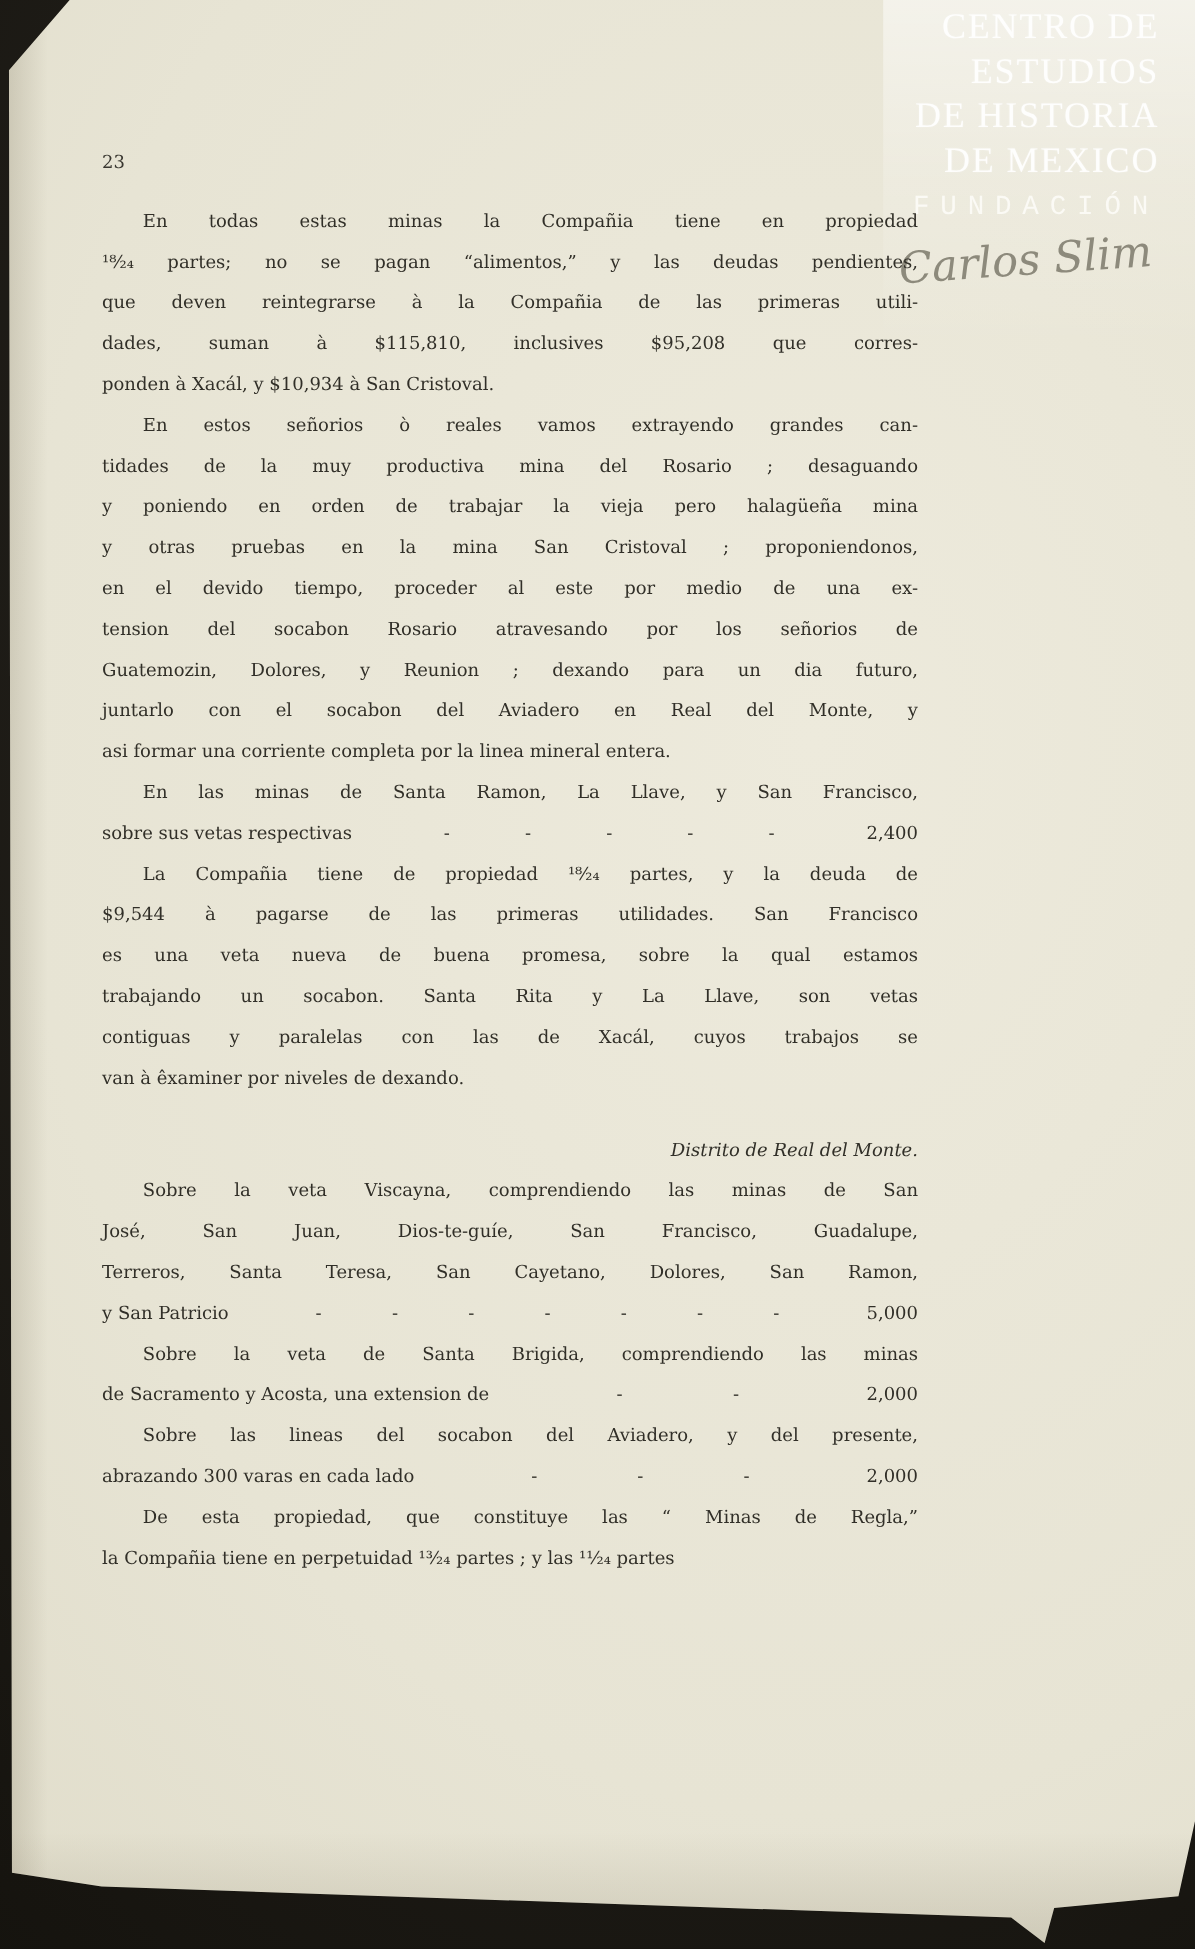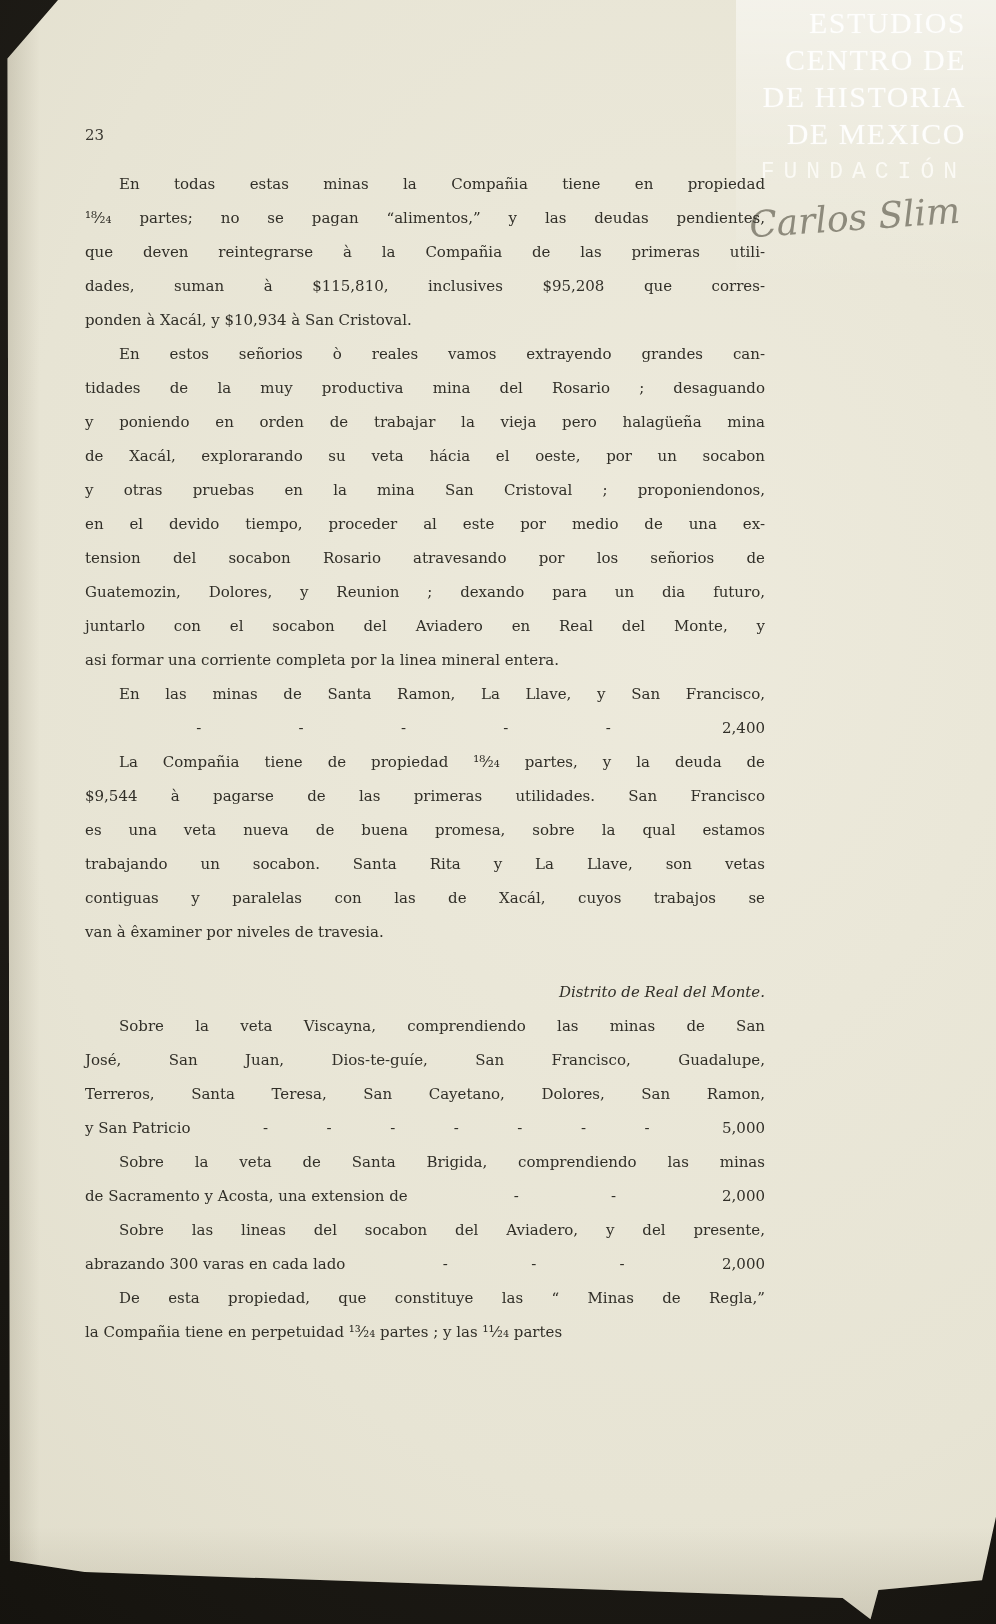--- a/index.html
+++ b/index.html
@@ -125,22 +125,22 @@
 </style>
 </head>
 <body>
 
 <div class="stage">
   <div class="page">
     <div class="corner-light"></div>
 
     <div class="watermark">
       <div id="wm-lines">
+          <div class="wm-line">CENTRO DE</div>
           <div class="wm-line">ESTUDIOS</div>
-          <div class="wm-line">CENTRO DE</div>
           <div class="wm-line">DE HISTORIA</div>
           <div class="wm-line">DE MEXICO</div>
         </div>
       <div class="wm-foundation">FUNDACIÓN</div>
       <div class="wm-signature">Carlos Slim</div>
     </div>
 
     <div class="page-number">23</div>
 
     <div class="content" id="content">
@@ -148,48 +148,48 @@
           <div class="line indent">En todas estas minas la Compañia tiene en propiedad</div>
           <div class="line">¹⁸⁄₂₄ partes; no se pagan “alimentos,” y las deudas pendientes,</div>
           <div class="line">que deven reintegrarse à la Compañia de las primeras utili-</div>
           <div class="line">dades, suman à $115,810, inclusives $95,208 que corres-</div>
           <div class="line last">ponden à Xacál, y $10,934 à San Cristoval.</div>
         </div>
         <div class="para text">
           <div class="line indent">En estos señorios ò reales vamos extrayendo grandes can-</div>
           <div class="line">tidades de la muy productiva mina del Rosario ; desaguando</div>
           <div class="line">y poniendo en orden de trabajar la vieja pero halagüeña mina</div>
-          <div class="line">de Xacál, explorarando su veta hácia el oeste, por un socabon</div>
           <div class="line">y otras pruebas en la mina San Cristoval ; proponiendonos,</div>
           <div class="line">en el devido tiempo, proceder al este por medio de una ex-</div>
           <div class="line">tension del socabon Rosario atravesando por los señorios de</div>
           <div class="line">Guatemozin, Dolores, y Reunion ; dexando para un dia futuro,</div>
           <div class="line">juntarlo con el socabon del Aviadero en Real del Monte, y</div>
           <div class="line last">asi formar una corriente completa por la linea mineral entera.</div>
         </div>
         <div class="para text">
           <div class="line indent">En las minas de Santa Ramon, La Llave, y San Francisco,</div>
           <div class="line amount-line">
+            <span class="amt-text">sobre sus vetas respectivas</span>
             <span class="dash-fill">
               <span>-</span>
               <span>-</span>
               <span>-</span>
               <span>-</span>
               <span>-</span>
             </span>
             <span class="amount">2,400</span>
           </div>
         </div>
         <div class="para text">
           <div class="line indent">La Compañia tiene de propiedad ¹⁸⁄₂₄ partes, y la deuda de</div>
           <div class="line">$9,544 à pagarse de las primeras utilidades. San Francisco</div>
           <div class="line">es una veta nueva de buena promesa, sobre la qual estamos</div>
           <div class="line">trabajando un socabon. Santa Rita y La Llave, son vetas</div>
           <div class="line">contiguas y paralelas con las de Xacál, cuyos trabajos se</div>
-          <div class="line last">van à êxaminer por niveles de travesia.</div>
+          <div class="line last">van à êxaminer por niveles de dexando.</div>
         </div>
         <div class="para heading">
           <div class="line last">Distrito de Real del Monte.</div>
         </div>
         <div class="para text">
           <div class="line indent">Sobre la veta Viscayna, comprendiendo las minas de San</div>
           <div class="line">José, San Juan, Dios-te-guíe, San Francisco, Guadalupe,</div>
           <div class="line">Terreros, Santa Teresa, San Cayetano, Dolores, San Ramon,</div>
           <div class="line amount-line">
             <span class="amt-text">y San Patricio</span>

